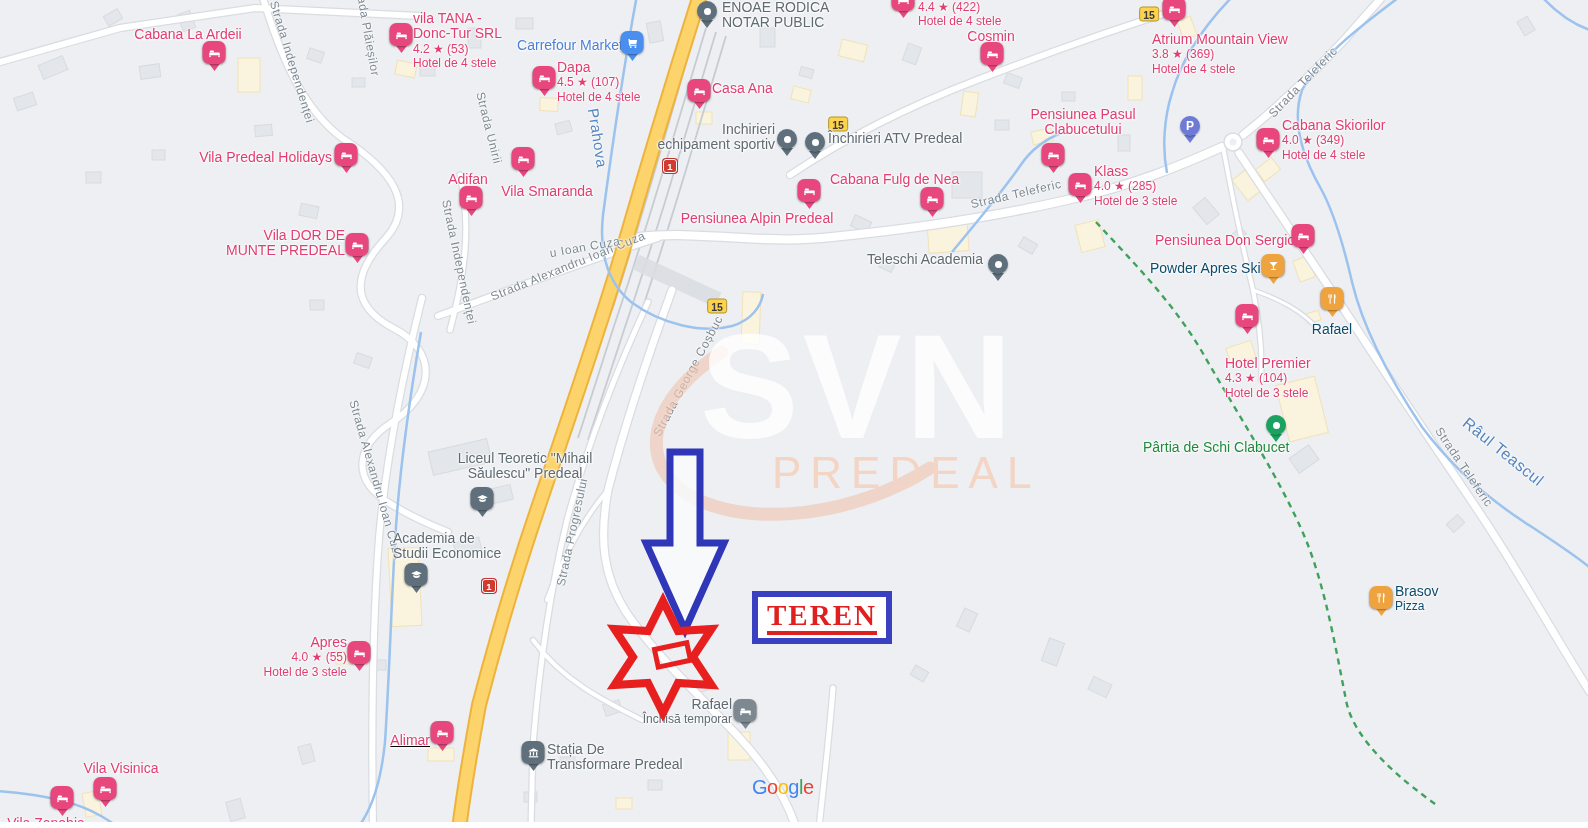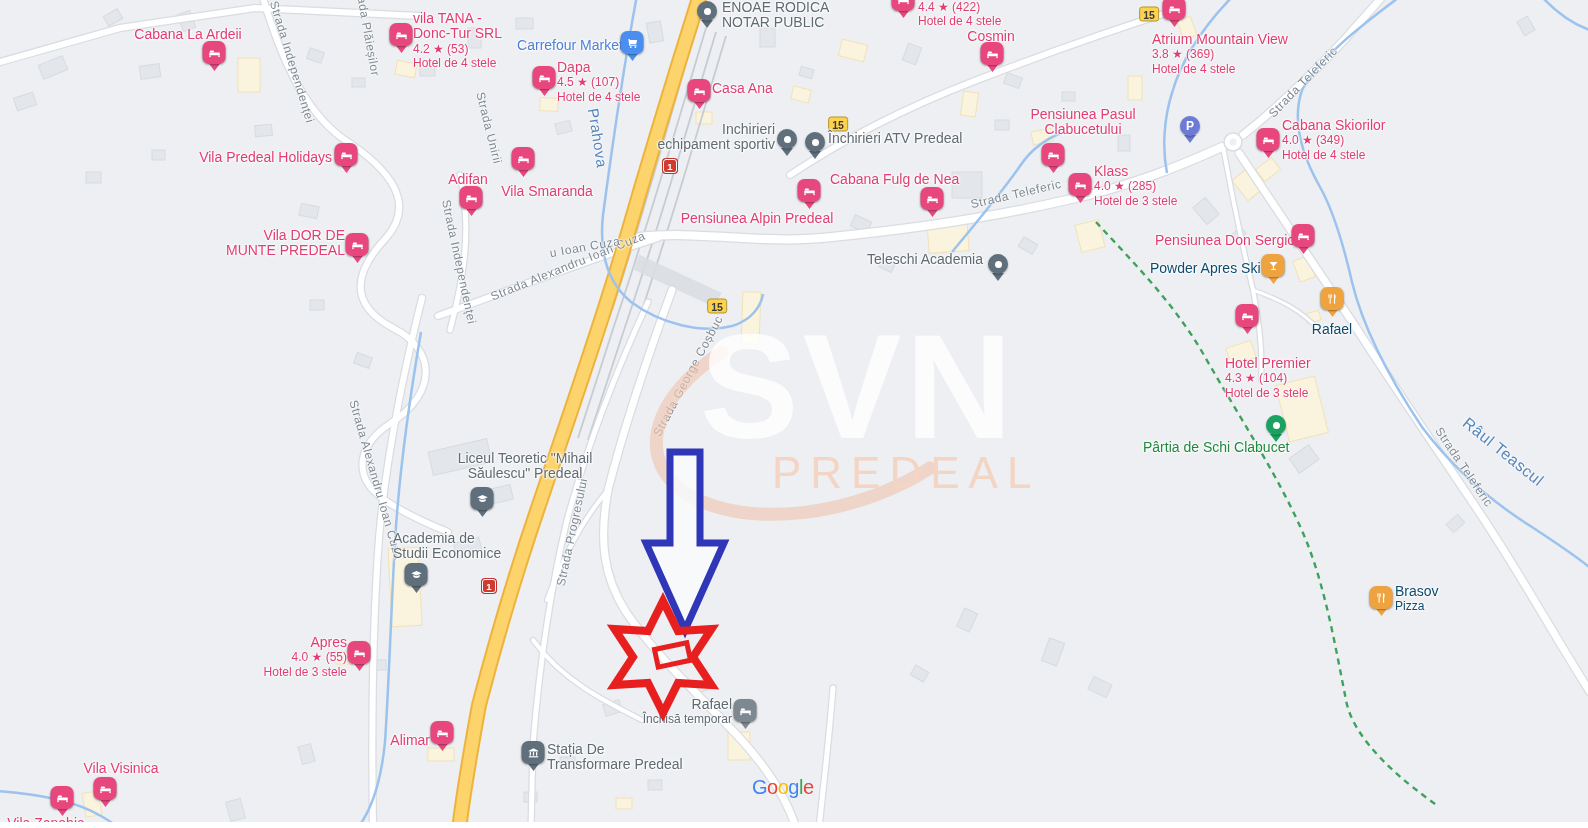--- a/index.html
+++ b/index.html
@@ -200,20 +200,23 @@
   <svg class="layer z-anno" width="1588" height="828">
     <g>
       <polygon points="670,452 700,452 700,543 724,543 685,630 646,543 670,543" fill="rgba(248,250,252,.85)" stroke="#3036b8" stroke-width="7" stroke-linejoin="miter"></polygon>
     </g>
     <g>
       <polygon points="663,601 678,631 711.5,629 693,657 711.5,685 678,683 663,713 648,683 614.5,685 633,657 614.5,629 648,631" fill="none" stroke="#e81f1f" stroke-width="8" stroke-linejoin="miter"></polygon>
       <rect x="656" y="646" width="33" height="18" fill="none" stroke="#e81f1f" stroke-width="5" transform="rotate(-12 672 655)"></rect>
     </g>
   </svg>
 
+  <div id="teren-box">
+    <span id="teren-text">TEREN</span>
+  </div>
 
   <div id="glogo"><span style="color: rgb(66, 133, 244);">G</span><span style="color: rgb(234, 67, 53);">o</span><span style="color: rgb(251, 188, 5);">o</span><span style="color: rgb(66, 133, 244);">g</span><span style="color: rgb(52, 168, 83);">l</span><span style="color: rgb(234, 67, 53);">e</span></div>
 
   <div id="bottom-strip"></div>
 <div class="marker" style="left: 214px; top: 71px;">
       <div class="bubble sq" style="background: rgb(231, 71, 125);">
         <svg width="14" height="14" viewBox="0 0 24 24" fill="#fff">
           <rect x="3" y="11" width="18" height="5" rx="1"></rect>
           <rect x="4" y="7.5" width="7" height="3.5" rx="1.5"></rect>
           <rect x="3" y="16" width="2.5" height="3"></rect>
@@ -617,21 +620,21 @@
       <div class="bubble sq" style="background: rgb(231, 71, 125);">
         <svg width="14" height="14" viewBox="0 0 24 24" fill="#fff">
           <rect x="3" y="11" width="18" height="5" rx="1"></rect>
           <rect x="4" y="7.5" width="7" height="3.5" rx="1.5"></rect>
           <rect x="3" y="16" width="2.5" height="3"></rect>
           <rect x="18.5" y="16" width="2.5" height="3"></rect>
         </svg>
       </div>
       <div class="tip" style="border-top-color: rgb(231, 71, 125);"></div>
     </div>
-    <div class="poi-label" style="right: 1158px; text-align: right; top: 733px;">
+    <div class="poi-label" style="right: 1158px; text-align: right; top: 733px; text-decoration: underline;">
       <span class="nm c-pink">Alimar</span>
     </div>
     <div class="marker" style="left: 105px; top: 807px;">
       <div class="bubble sq" style="background: rgb(231, 71, 125);">
         <svg width="14" height="14" viewBox="0 0 24 24" fill="#fff">
           <rect x="3" y="11" width="18" height="5" rx="1"></rect>
           <rect x="4" y="7.5" width="7" height="3.5" rx="1.5"></rect>
           <rect x="3" y="16" width="2.5" height="3"></rect>
           <rect x="18.5" y="16" width="2.5" height="3"></rect>
         </svg>

